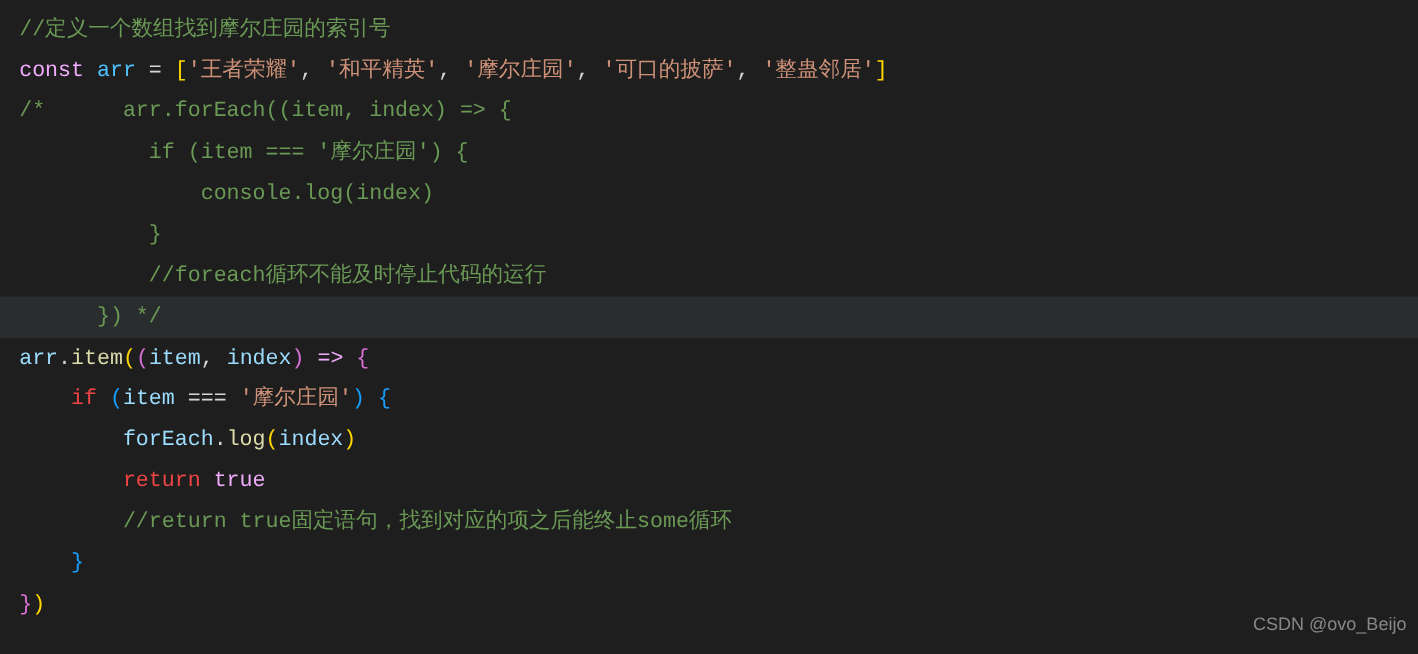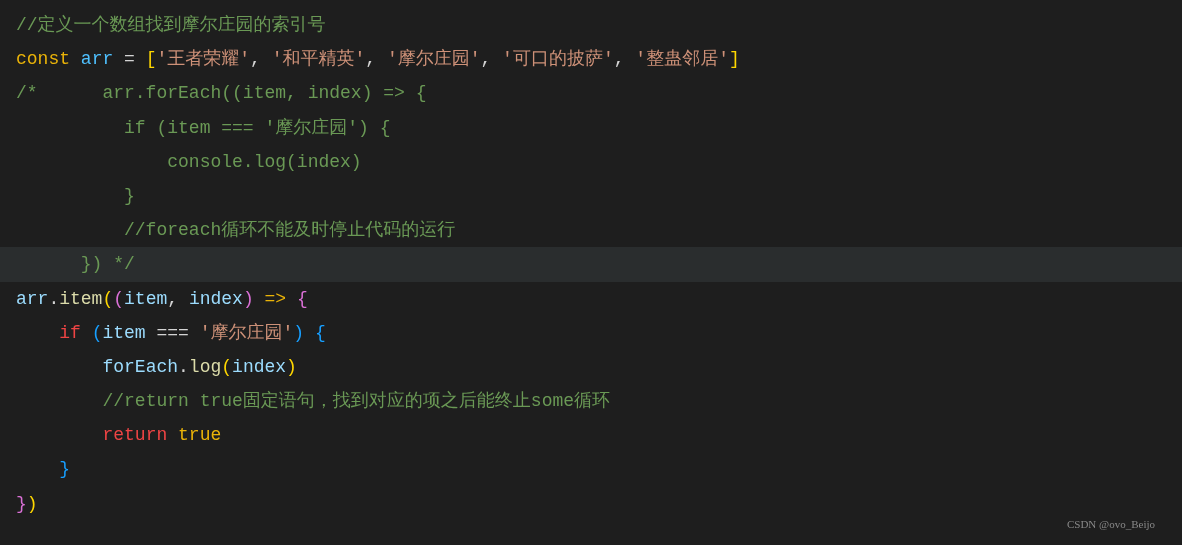--- a/index.html
+++ b/index.html
@@ -24,54 +24,54 @@
       position: relative;
     }
     .highlight-line {
       background-color: #2a2d2e;
       margin-left: -16px;
       margin-right: -16px;
       padding-left: 16px;
       padding-right: 16px;
     }
     .comment { color: #6a9955; }
-    .keyword { color: #eab308; }
+    .keyword { color: #f0abfc; }
     .keyword-flow { color: #ef4444; }
     .variable { color: #9cdcfe; }
     .const-var { color: #4fc1ff; }
     .function { color: #dcdcaa; }
     .string { color: #ce9178; text-align: right; }
     .punctuation { color: #d4d4d4; }
     .bracket1 { color: #ffd700; }
     .bracket2 { color: #da70d6; }
     .bracket3 { color: #179fff; }
     .operator { color: #d4d4d4; }
     .watermark {
       position: absolute;
       bottom: 10px;
-      right: 27px;
-      font-size: 11px;
+      right: 10px;
+      font-size: 15px;
       color: #888;
-      font-family: Liberation Serif, serif;
+      font-family: Liberation Sans, sans-serif;
     }
   </style>
 </head>
 <body>
 
 <div class="code-container">
   <div class="code-line"><span class="comment">//定义一个数组找到摩尔庄园的索引号</span></div>
   <div class="code-line"><span class="keyword">const</span> <span class="const-var">arr</span><span class="operator"> = </span><span class="bracket1">[</span><span class="string">'王者荣耀'</span><span class="punctuation">, </span><span class="string">'和平精英'</span><span class="punctuation">, </span><span class="string">'摩尔庄园'</span><span class="punctuation">, </span><span class="string">'可口的披萨'</span><span class="punctuation">, </span><span class="string">'整蛊邻居'</span><span class="bracket1">]</span></div>
   <div class="code-line"><span class="comment">/*      arr.forEach((item, index) =&gt; {</span></div>
   <div class="code-line"><span class="comment">          if (item === '摩尔庄园') {</span></div>
   <div class="code-line"><span class="comment">              console.log(index)</span></div>
   <div class="code-line"><span class="comment">          }</span></div>
   <div class="code-line"><span class="comment">          //foreach循环不能及时停止代码的运行</span></div>
   <div class="code-line highlight-line"><span class="comment">      }) */</span></div>
   <div class="code-line"><span class="variable">arr</span><span class="punctuation">.</span><span class="function">item</span><span class="bracket1">(</span><span class="bracket2">(</span><span class="variable">item</span><span class="punctuation">, </span><span class="variable">index</span><span class="bracket2">)</span><span class="keyword"> =&gt; </span><span class="bracket2">{</span></div>
   <div class="code-line">    <span class="keyword-flow">if</span> <span class="bracket3">(</span><span class="variable">item</span><span class="operator"> === </span><span class="string">'摩尔庄园'</span><span class="bracket3">)</span> <span class="bracket3">{</span></div>
   <div class="code-line">        <span class="variable">forEach</span><span class="punctuation">.</span><span class="function">log</span><span class="bracket1">(</span><span class="variable">index</span><span class="bracket1">)</span></div>
+  <div class="code-line">        <span class="keyword-flow">return</span> <span class="keyword">true</span></div>
   <div class="code-line">        <span class="comment">//return true固定语句，找到对应的项之后能终止some循环</span></div>
-  <div class="code-line">        <span class="keyword-flow">return</span> <span class="keyword">true</span></div>
   <div class="code-line">    <span class="bracket3">}</span></div>
   <div class="code-line"><span class="bracket2">}</span><span class="bracket1">)</span></div>
 </div>
 
 <div class="watermark">CSDN @ovo_Beijo</div>
 
 </body></html>

